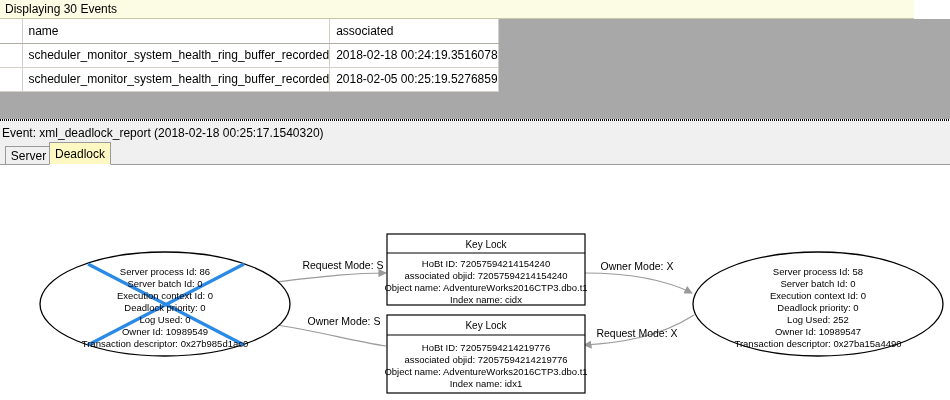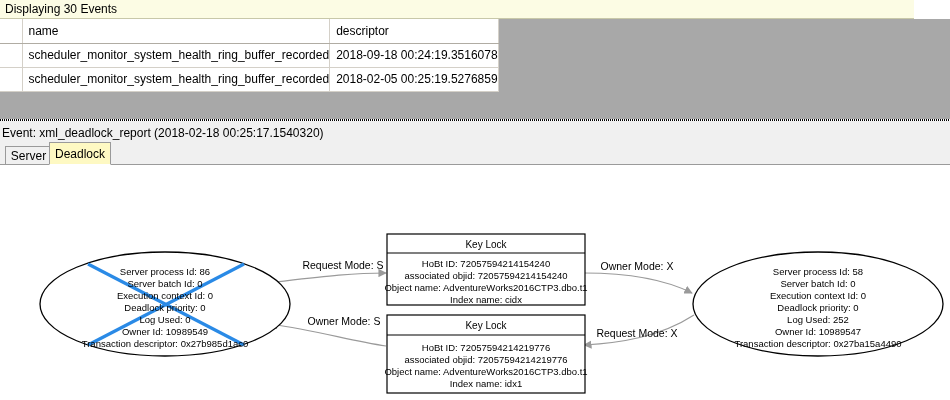--- a/index.html
+++ b/index.html
@@ -212,28 +212,28 @@
 <div id="events-banner">
   <span class="banner-text">Displaying 30 Events</span>
 </div>
 
 <div id="grid">
   <table class="grid-table">
     <thead>
       <tr>
         <td class="col-sel"></td>
         <td class="col-name">name</td>
-        <td class="col-ts">descriptor</td>
+        <td class="col-ts">associated</td>
       </tr>
     </thead>
     <tbody>
       <tr>
         <td class="col-sel"></td>
         <td class="col-name cell-text cell-name">scheduler_monitor_system_health_ring_buffer_recorded</td>
-        <td class="col-ts cell-text">2018-09-18 00:24:19.3516078</td>
+        <td class="col-ts cell-text">2018-02-18 00:24:19.3516078</td>
       </tr>
       <tr>
         <td class="col-sel"></td>
         <td class="col-name cell-text cell-name">scheduler_monitor_system_health_ring_buffer_recorded</td>
         <td class="col-ts cell-text">2018-02-05 00:25:19.5276859</td>
       </tr>
     </tbody>
   </table>
 </div>
 

